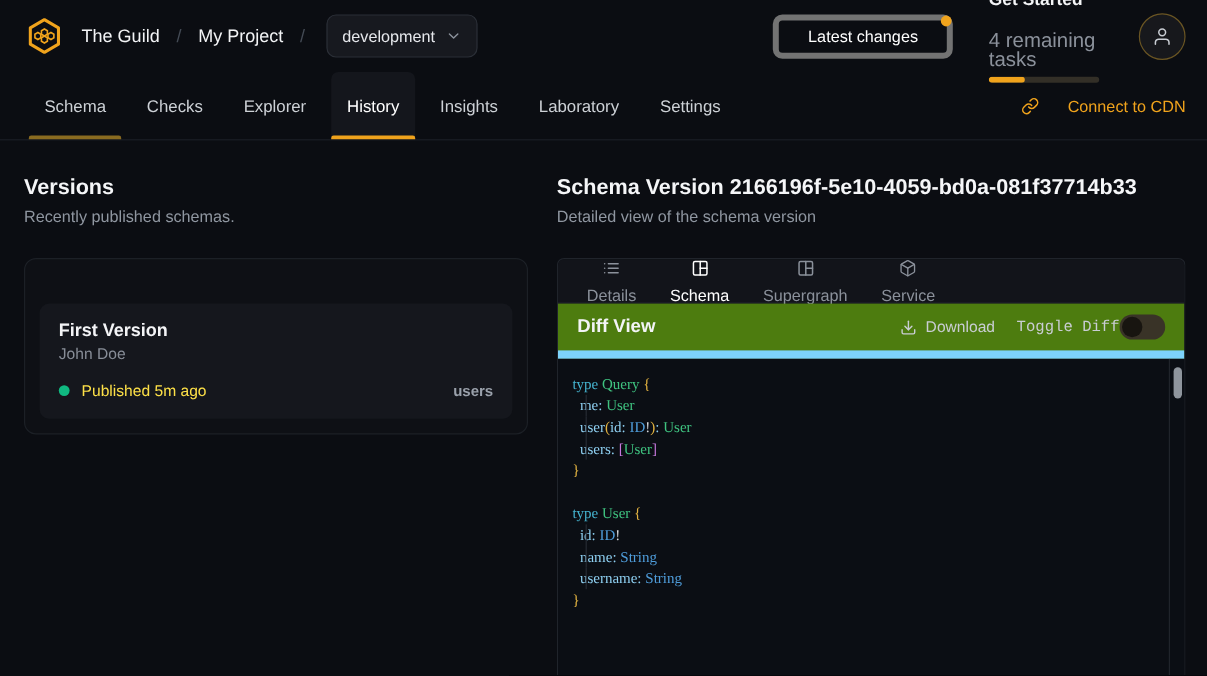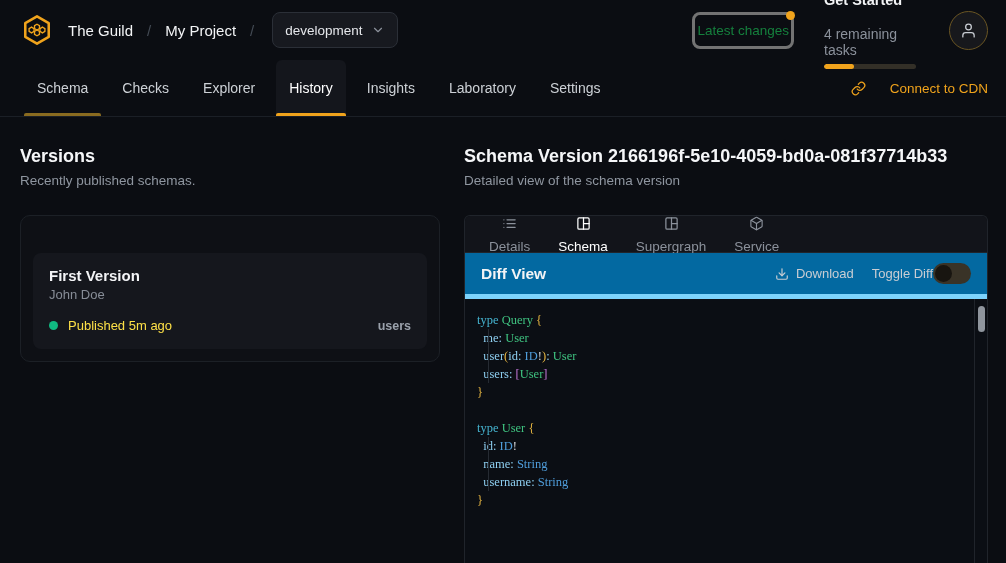--- a/index.html
+++ b/index.html
@@ -24,29 +24,29 @@
   .crumb { font-size:15px; font-weight:500; color:#f3f4f6; text-decoration:none; cursor:pointer; }
   .crumb-sep { color:#444b55; font-size:15px; }
   .target-select {
     display:flex; align-items:center; gap:8px; height:36px; padding:0 12px;
     background:#17191f; border:1px solid #2b2f37; border-radius:8px;
     color:#e5e7eb; font-size:13.5px; font-family:Liberation Sans, sans-serif; cursor:pointer; margin-left:4px;
   }
   .target-select .chev { color:#8b919b; }
   .header-right { margin-left:auto; display:flex; align-items:center; gap:30px; }
   .latest-btn {
-    position:relative; height:37px; padding:0 2px; background:transparent;
-    border:3px solid #737373; border-radius:8px; color:#15803d; font-size:13.5px;
+    position:relative; height:37px; padding:0 24px; background:transparent;
+    border:5px solid #737373; border-radius:8px; color:#ffffff; font-size:13.5px;
     font-family:inherit; cursor:pointer;
   }
   .notif-dot { position:absolute; top:-4px; right:-4px; width:9px; height:9px;
     border-radius:50%; background:var(--accent); }
   .get-started { width:95px; cursor:pointer; }
   .gs-title { font-size:14.5px; font-weight:600; color:#f3f4f6; line-height:17px; }
-  .gs-sub { font-size:14px; color:#8b919b; line-height:16px; margin-top:17px; }
+  .gs-sub { font-size:17px; color:#8b919b; line-height:16px; margin-top:17px; }
   .gs-bar { margin-top:6px; height:5px; width:92px; border-radius:3px; background:#332f27; overflow:hidden; }
   .gs-fill { height:100%; border-radius:3px; background:var(--accent); }
   .avatar {
     width:39px; height:39px; border-radius:50%; background:#17181c;
     border:1.5px solid #6a5523; display:flex; align-items:center; justify-content:center;
     color:#c9cdd3; cursor:pointer; padding:0;
   }
 
   
   nav { height:57px; display:flex; align-items:stretch; padding:0 18px 0 24px;
@@ -83,26 +83,26 @@
   .detail-panel { margin-top:26px; flex:1; display:flex; flex-direction:column;
     border:1px solid #20242b; border-bottom:none; border-radius:6px 6px 0 0; overflow:hidden; }
   .detail-tabs { height:37px; flex-shrink:0; display:flex; align-items:center; gap:4px;
     padding:0 12px; background:#12141a; border-bottom:1px solid #20242b; }
   .detail-tab { display:flex; align-items:center; gap:8px; padding:0 12px; height:100%;
     background:transparent; border:none; font-family:inherit; font-size:13.5px;
     color:#8b919b; cursor:pointer;flex-direction:column; }
   .detail-tab.active { color:#ffffff; }
   .tab-icon { display:flex; }
   .diff-header { height:46px; flex-shrink:0; display:flex; align-items:center;
-    padding:0 16px; background:#0369a1; border-bottom:5px solid #7dd3fc; }
+    padding:0 16px; background:#4d7c0f; border-bottom:7px solid #7dd3fc; }
   .diff-title { font-size:15.5px; font-weight:700; color:#f3f4f6; }
   .diff-actions { margin-left:auto; display:flex; align-items:center; }
   .download-btn { display:flex; align-items:center; gap:7px; background:transparent; border:none;
     color:#c9cdd3; font-size:13px; font-family:inherit; cursor:pointer; padding:4px 6px; }
-  .toggle-label { font-size:13px; color:#c9cdd3; margin-left:12px; }
+  .toggle-label { font-size:13px; color:#c9cdd3; margin-left:12px;font-family:Liberation Mono, monospace; }
   .toggle { width:38px; height:21px; border-radius:11px; background:#393327;
     position:relative; cursor:pointer; flex-shrink:0; }
   .toggle .knob { position:absolute; top:2px; left:2px; width:17px; height:17px;
     border-radius:50%; background:#181510; }
 
   .code-wrap { flex:1; position:relative; background:#0b0e14; overflow:hidden; }
   .code { padding:12px 24px 12px 12px; font-family:Liberation Serif, serif;
     font-size:12.5px; line-height:18px; }
   .code-line { min-height:18px; white-space:pre; position:relative; }
   .code-line.indented::before { content:''; position:absolute; left:11px; top:0; bottom:0;

